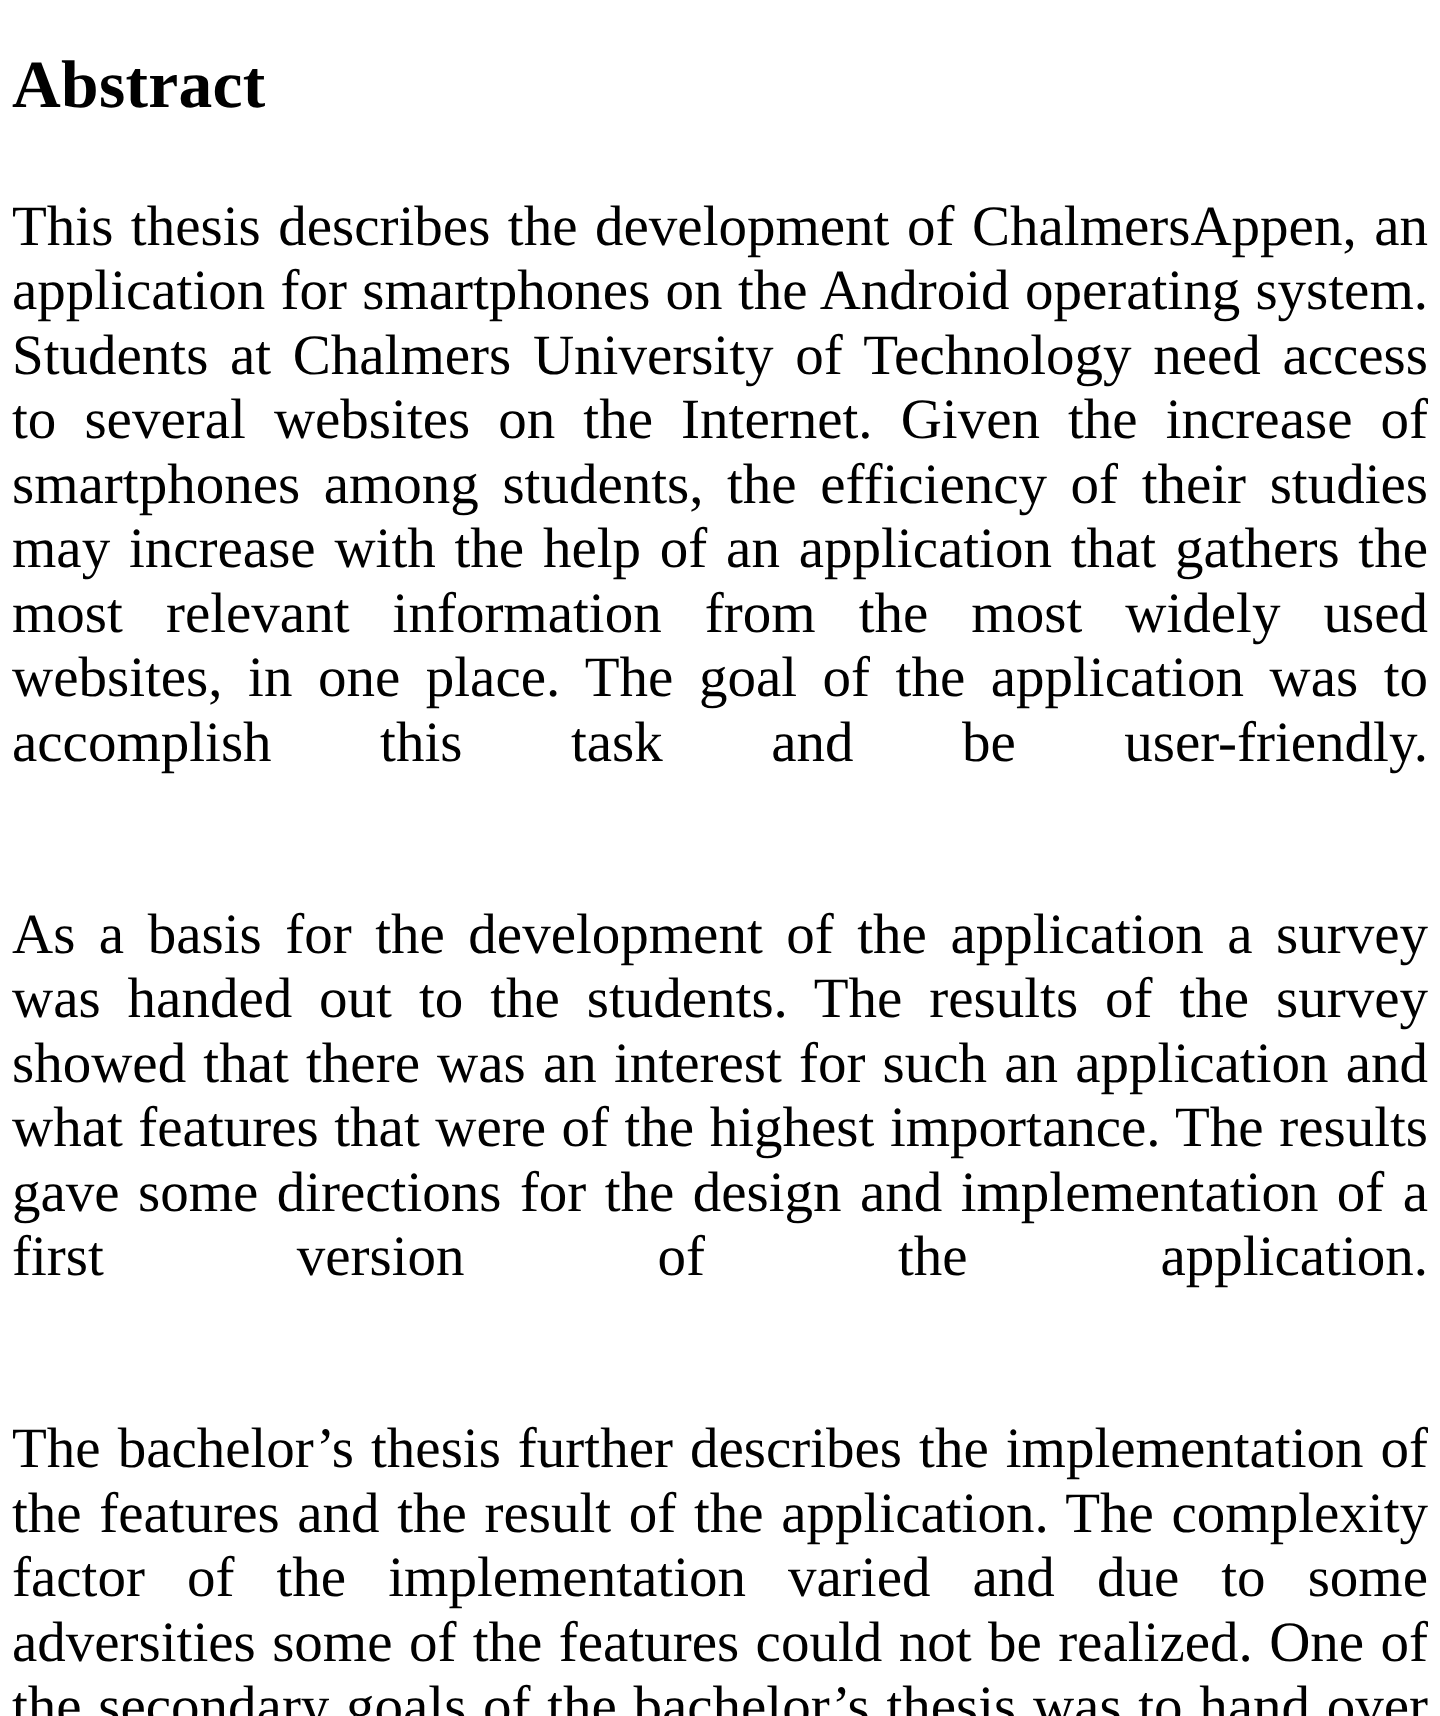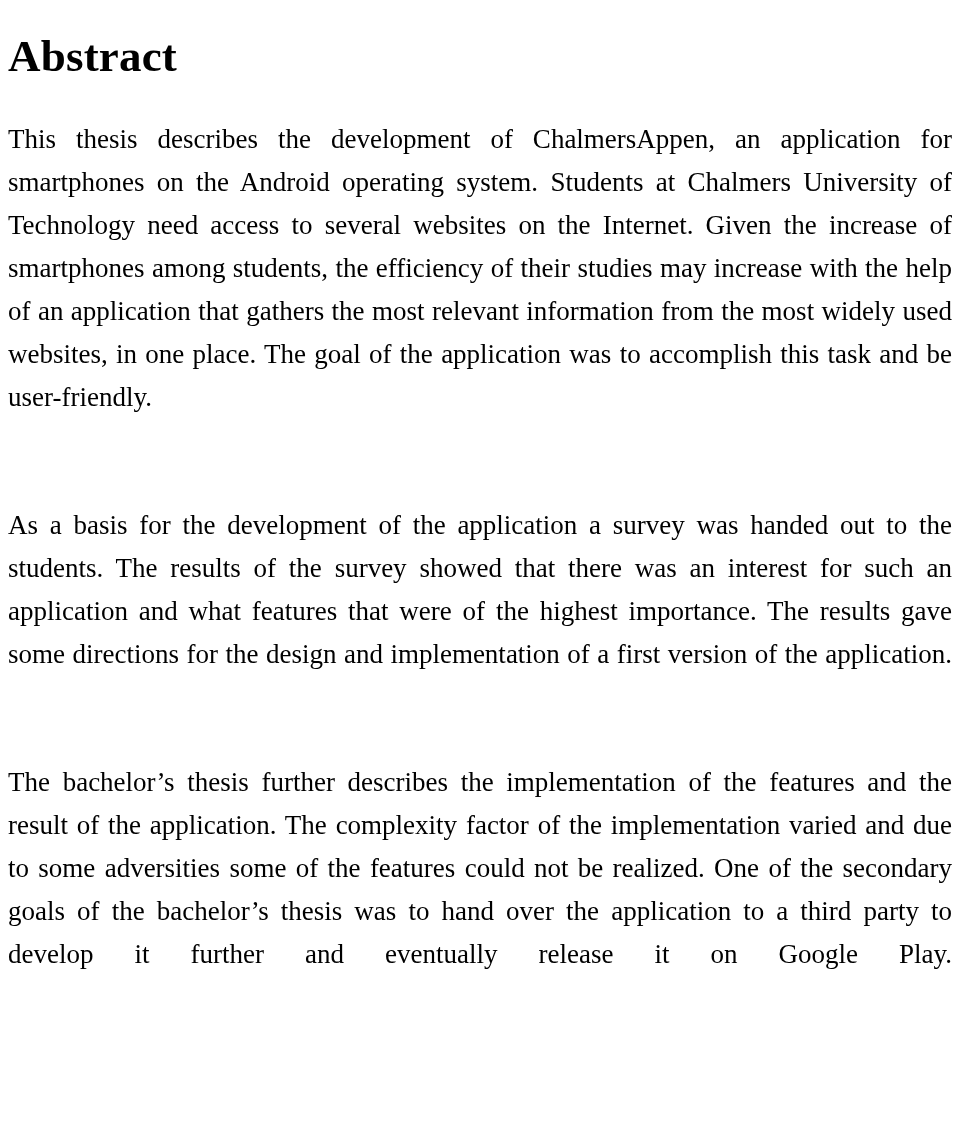--- a/index.html
+++ b/index.html
@@ -40,22 +40,22 @@
   }
 
   .body-block {
     position: absolute;
     left: 8px;
     top: 118px;
     width: 944px;
   }
 
   .para {
-    margin: 0 0 42px 0;
-    font-size: 27px;
+    margin: 12px 0 42px 0;
+    font-size: 38px;
     line-height: 43px;
     text-align: justify;
     text-justify: inter-word;
     color: #000000;
     hyphens: none;
     -webkit-hyphens: none;
     word-spacing: 0px;
   }
 
   .para:last-child {

